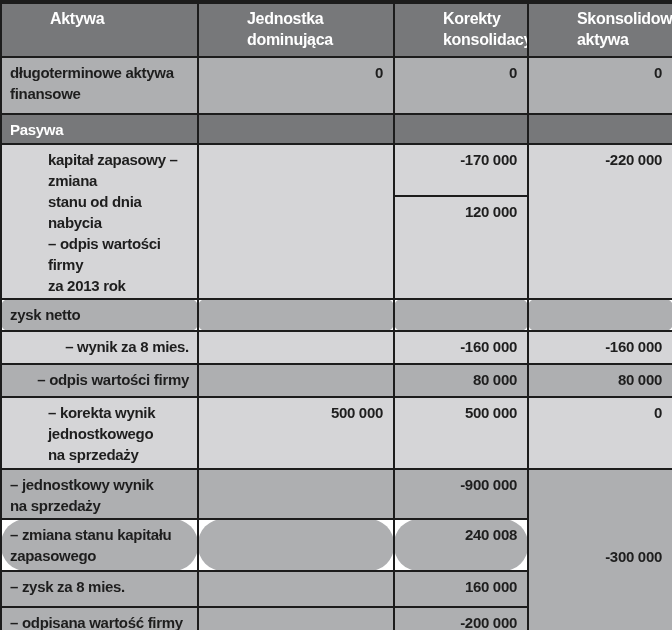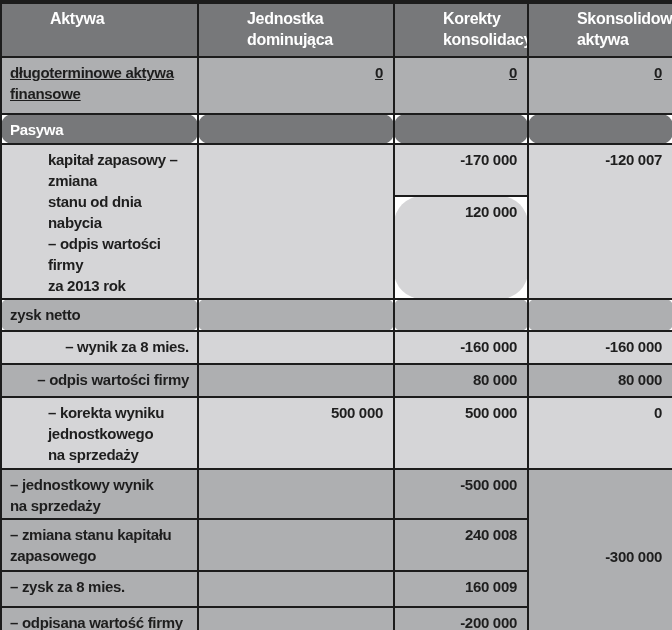--- a/index.html
+++ b/index.html
@@ -40,29 +40,29 @@
     text-align:left;
     font-size:16px;
   }
   .val{text-align:right;padding-right:10px;}
   .r-light>td{background:var(--row-light);padding-left:46px;}
   .r-med>td{background:var(--row-med);}
   .r-dark>td{background:var(--header-bg);color:var(--text-light);}
   .v-mid{vertical-align:middle;}
   
   .h-head th{height:46px;padding-left:48px;}
-  .h55>td{height:49px;text-decoration:underline;}
-  .h28>td{height:22px;border-radius:12px;}
+  .h55>td{height:49px;}
+  .h28>td{height:22px;}
   .h33>td{height:27px;}
-  .h68>td{height:62px;border-radius:28px;}
+  .h68>td{height:62px;}
   .h30>td{height:24px;border-radius:8px;}
   .h31>td{height:25px;text-align:right;}
   .h70>td{height:64px;}
   .h48>td{height:42px;}
-  .h50>td{height:44px;}
+  .h50>td{height:44px;border-radius:25px;}
   .h34>td{height:28px;}
 </style>
 </head>
 <body>
 
 <div class="wrap">
   <table>
     <colgroup>
       <col class="c1">
         <col class="c2">
@@ -95,21 +95,21 @@
       <td></td>
     </tr>
 
     <tr class="r-light h33">
       <td rowspan="2">kapitał zapasowy – zmiana
 stanu od dnia nabycia
 – odpis wartości firmy
 za 2013 rok</td>
       <td rowspan="2"></td>
       <td class="val">-170 000</td>
-      <td class="val" rowspan="2">-120 007</td>
+      <td class="val" rowspan="2">-220 000</td>
     </tr>
     <tr class="r-light h68">
       <td class="val">120 000</td>
     </tr>
 
     <tr class="r-med h30">
       <td>zysk netto</td>
       <td></td>
       <td></td>
       <td></td>
@@ -123,47 +123,47 @@
     </tr>
 
     <tr class="r-med h31">
       <td>– odpis wartości firmy</td>
       <td class="val"></td>
       <td class="val">80 000</td>
       <td class="val">80 000</td>
     </tr>
 
     <tr class="r-light h70">
-      <td>– korekta wyniku
+      <td>– korekta wynik
 jednostkowego
 na sprzedaży</td>
       <td class="val">500 000</td>
       <td class="val">500 000</td>
       <td class="val">0</td>
     </tr>
 
     <tr class="r-med h48">
       <td>– jednostkowy wynik
 na sprzedaży</td>
       <td></td>
-      <td class="val">-500 000</td>
+      <td class="val">-900 000</td>
       <td class="val v-mid" rowspan="4">-300 000</td>
     </tr>
 
     <tr class="r-med h50">
       <td>– zmiana stanu kapitału
 zapasowego</td>
       <td></td>
       <td class="val">240 008</td>
     </tr>
 
     <tr class="r-med h34">
       <td>– zysk za 8 mies.</td>
       <td></td>
-      <td class="val">160 009</td>
+      <td class="val">160 000</td>
     </tr>
 
     <tr class="r-med h33">
       <td>– odpisana wartość firmy</td>
       <td></td>
       <td class="val">-200 000</td>
     </tr>
 
     <tr class="r-dark h31">
       <td>Razem</td>

